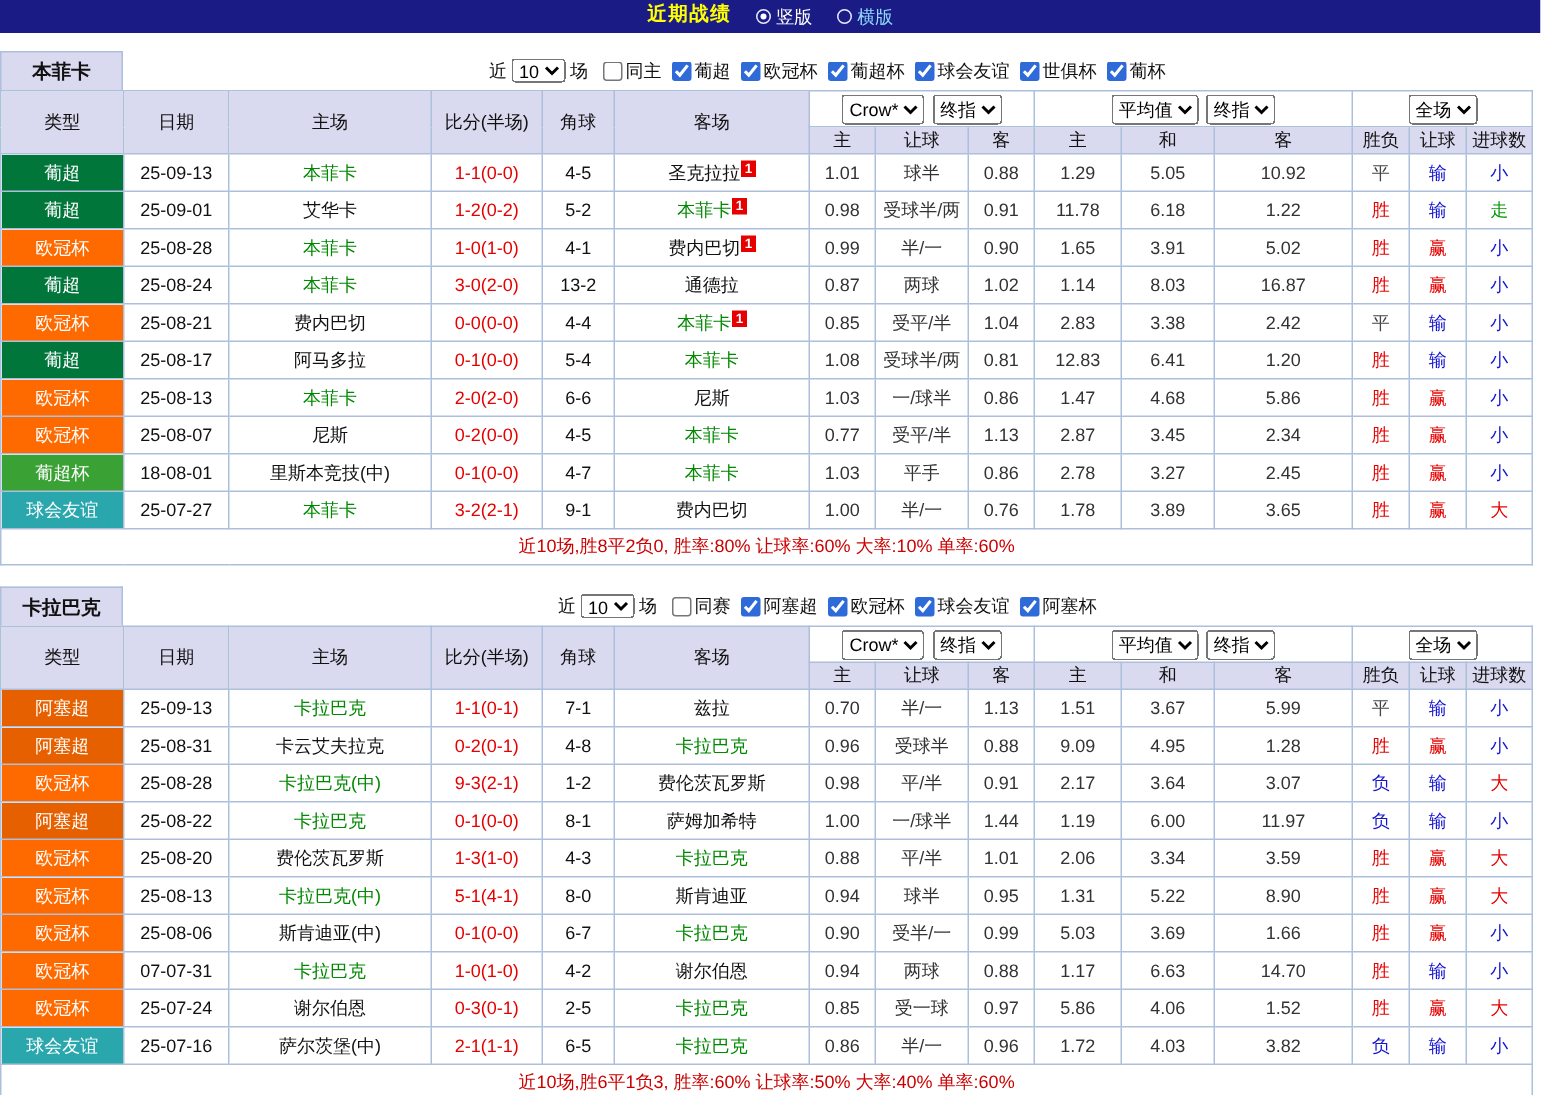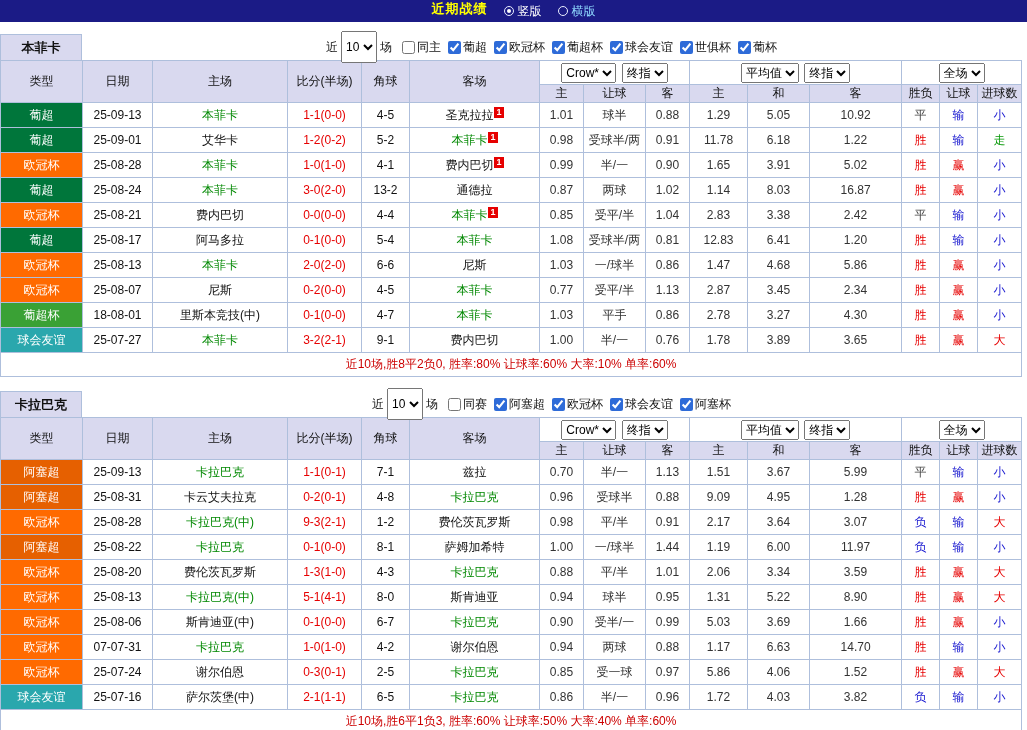--- a/index.html
+++ b/index.html
@@ -9,21 +9,21 @@
 .topbar .title{color:var(--title,#ffff00);font-weight:bold;font-size:13px;letter-spacing:1px}
 .radio-opt{display:inline-flex;align-items:center;gap:4px;color:#fff;font-size:12px;cursor:pointer}
 .radio-opt.alt{color:#8fd9ff}
 .radio-dot{width:10px;height:10px;border:1px solid #e8ecff;border-radius:50%;display:inline-block;position:relative;background:transparent}
 .radio-opt.sel .radio-dot::after{content:"";position:absolute;left:2px;top:2px;right:2px;bottom:2px;border-radius:50%;background:#fff}
 .block{margin:12px 0 0 0;width:1021px}
 .block+.block{margin-top:14px}
 .filter-row{display:flex;align-items:flex-end;height:26px}
 .team-tab{width:82px;height:26px;line-height:26px;text-align:center;background:var(--header_bg,#d9d9ef);border:1px solid var(--grid,#aebfdc);border-bottom:none;font-weight:bold;font-size:13px;cursor:pointer}
 .filters{flex:1;display:flex;justify-content:center;align-items:center;gap:3px;height:26px}
-.filters select{height:32px;font-size:12px}
+.filters select{height:16px;font-size:12px}
 .cbs{display:inline-flex;align-items:center}
 .cbs label{display:inline-flex;align-items:center;margin-left:7px;cursor:pointer}
 .cbs input{width:13px;height:13px;accent-color:#2e6bd8;margin-right:2px}
 table{border-collapse:collapse;table-layout:fixed;width:1021px}
 th,td{border:1px solid var(--grid,#aebfdc);text-align:center;white-space:nowrap;overflow:hidden}
 thead th{background:var(--header_bg,#d9d9ef);font-weight:normal;font-size:12px}
 tr.h1 th{height:24px}
 th.selcell{background:#fff}
 th.selcell select{height:20px;font-size:12px;margin:0 1px}
 tr.h2 th{height:17px}
@@ -282,21 +282,21 @@
           <td>18-08-01</td>
           <td><span class="team">里斯本竞技(中)</span></td>
           <td class="score">0-1(0-0)</td>
           <td>4-7</td>
           <td><span class="team focal">本菲卡</span></td>
           <td class="odds">1.03</td>
           <td class="odds">平手</td>
           <td class="odds">0.86</td>
           <td class="odds">2.78</td>
           <td class="odds">3.27</td>
-          <td class="odds">4.30</td>
+          <td class="odds">2.45</td>
           <td style="color: rgb(230, 0, 0);">胜</td>
           <td style="color: rgb(230, 0, 0);">赢</td>
           <td style="color: rgb(21, 21, 207);">小</td>
         </tr>
         <tr>
           <td class="league" style="background: rgb(42, 167, 173);">球会友谊</td>
           <td>25-07-27</td>
           <td><span class="team focal">本菲卡</span></td>
           <td class="score">3-2(2-1)</td>
           <td>9-1</td>

